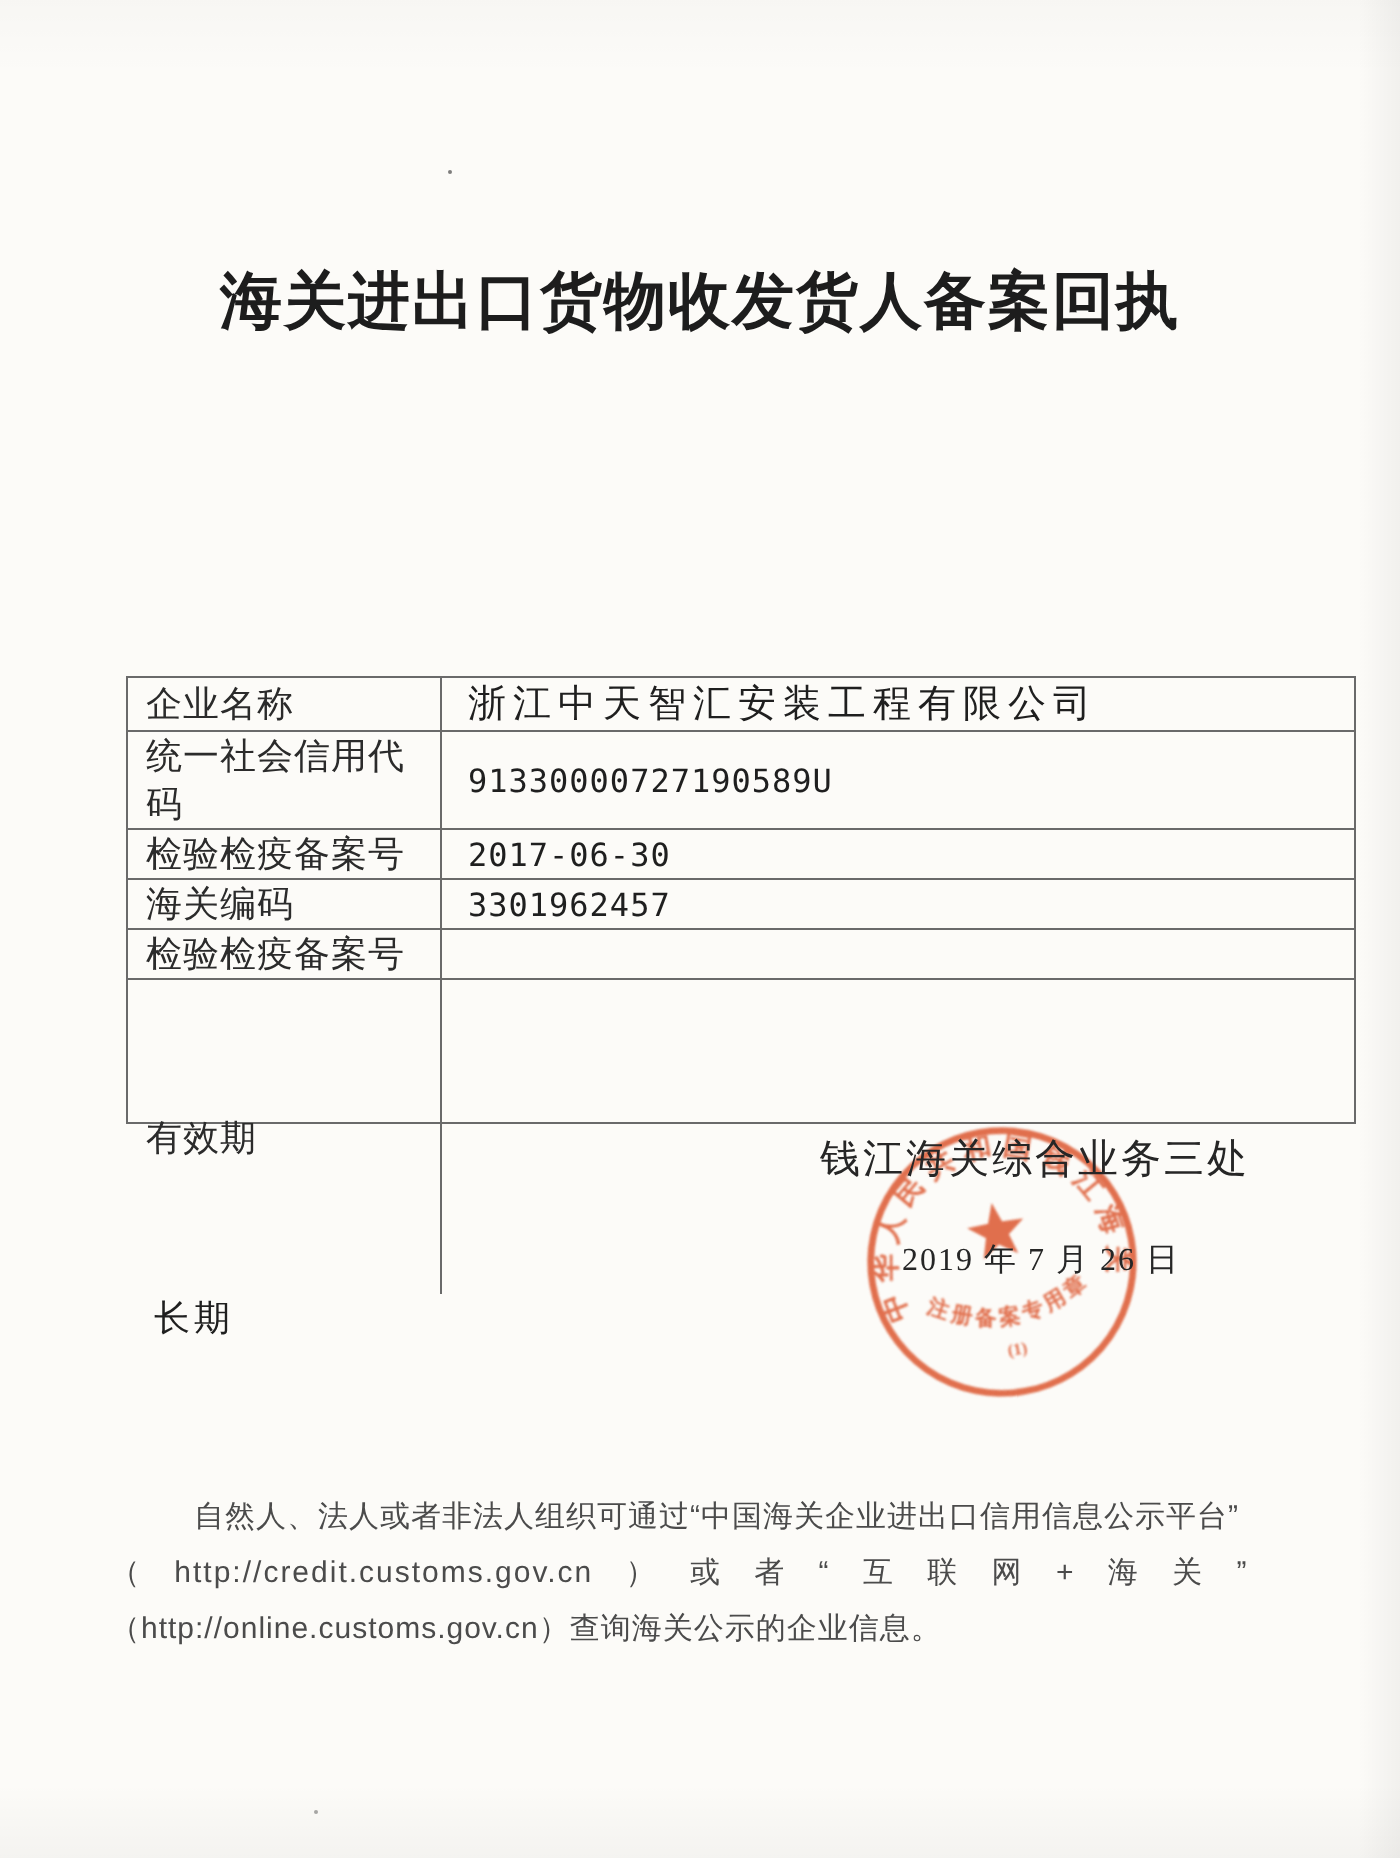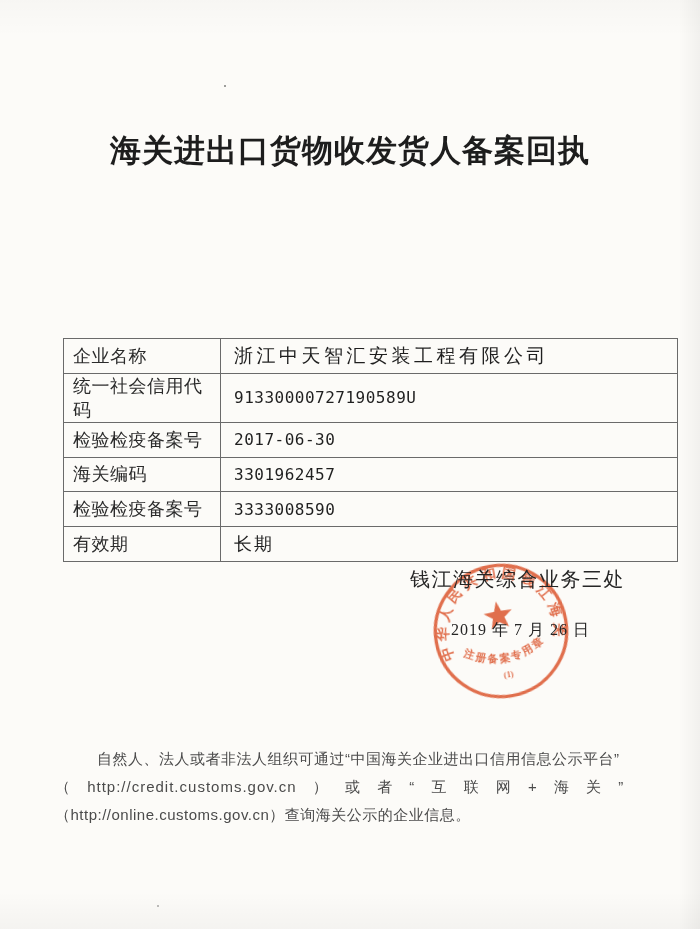--- a/index.html
+++ b/index.html
@@ -17,21 +17,21 @@
     position:absolute;top:130px;left:0;width:700px;
     margin:0;text-align:center;
     font-size:31px;font-weight:bold;letter-spacing:1px;color:#1d1d1d;
   }
   .reg-table{
     position:absolute;left:63px;top:338px;width:615px;height:224px;
     border:1px solid #6a6a6a;box-sizing:border-box;
     display:flex;flex-direction:column;
   }
   .row{flex:1;display:flex;border-bottom:1px solid #6a6a6a;box-sizing:border-box;}
-  .row:last-child{border-bottom:none;}
+  .row:last-child{border-bottom:none;flex-direction:column;}
   .cell{display:flex;align-items:center;box-sizing:border-box;}
   .cell.label{
     width:157px;flex:0 0 157px;border-right:1px solid #6a6a6a;
     padding-left:9px;font-size:18px;color:#2b2b2b;letter-spacing:0.5px;
   }
   .cell.value{flex:1;padding-left:13px;font-size:18px;color:#1f1f1f;}
   .row:nth-child(1) .cell.value{font-size:19px;letter-spacing:3.5px;}
   .row:nth-child(2) .cell.value,
   .row:nth-child(3) .cell.value,
   .row:nth-child(4) .cell.value,
@@ -89,21 +89,20 @@
     <div class="row">
       <div class="cell label">检验检疫备案号</div>
       <div class="cell value">2017-06-30</div>
     </div>
     <div class="row">
       <div class="cell label">海关编码</div>
       <div class="cell value">3301962457</div>
     </div>
     <div class="row">
       <div class="cell label">检验检疫备案号</div>
-      <div class="cell value">3333008590</div>
     </div>
     <div class="row">
       <div class="cell label">有效期</div>
       <div class="cell value">长期</div>
     </div>
   </div>
 
   <div class="office">钱江海关综合业务三处</div>
 
   <div class="stamp">

